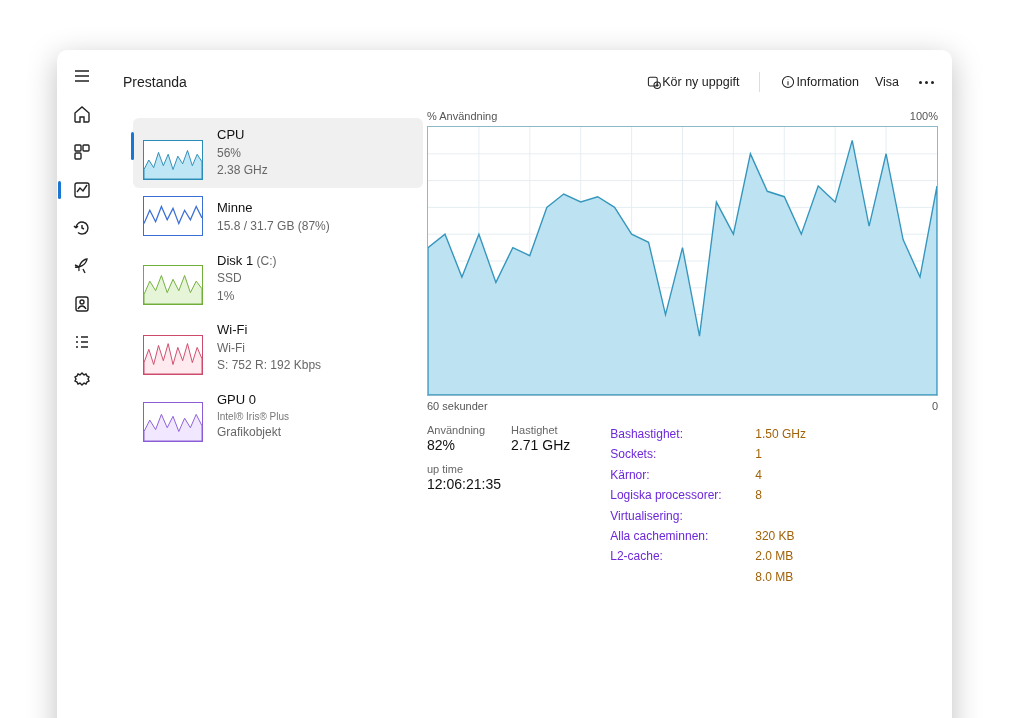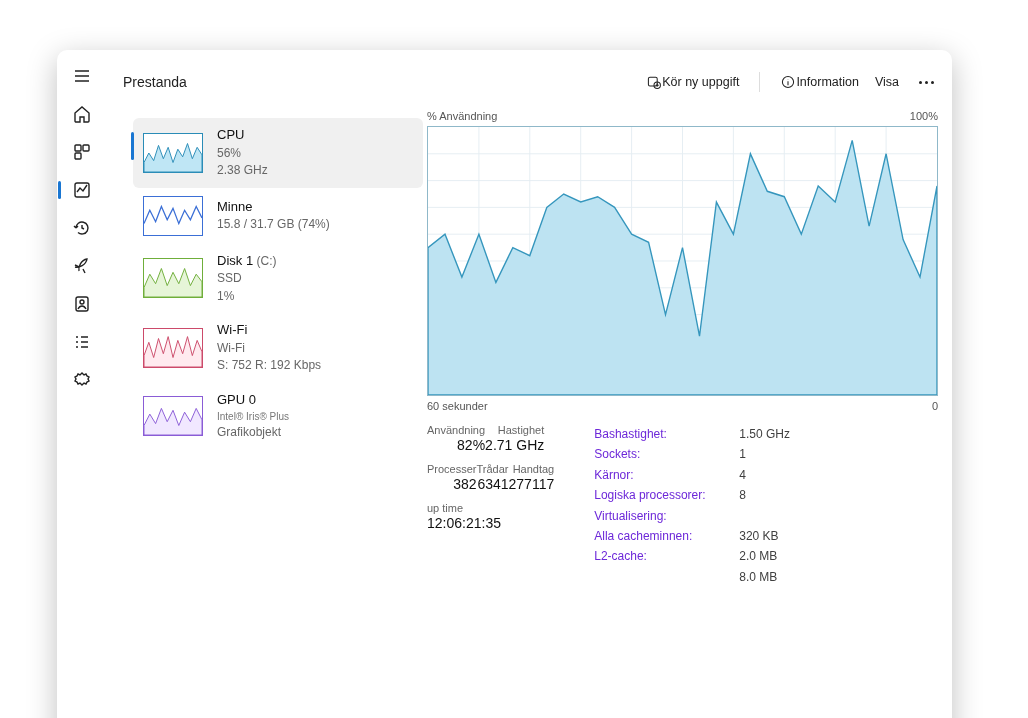--- a/index.html
+++ b/index.html
@@ -32,43 +32,43 @@
   .header .hbtn svg { width:16px; height:16px; }
   .header .sep { width:1px; height:20px; background:#ddd; margin:0 4px; }
   .more-dots { display:flex; gap:3px; padding:4px; cursor:pointer;}
   .more-dots span{width:3px;height:3px;background:#222;border-radius:50%;}
   
   .body {
     position:absolute; top:60px; left:66px; right:0; bottom:0; display:flex;
   }
   
   .list { width:300px; padding:8px 0 8px 10px; }
-  .item { display:flex; gap:14px; padding:8px 10px; border-radius:6px; cursor:pointer; align-items:center;}
+  .item { display:flex; gap:14px; padding:8px 10px; border-radius:6px; cursor:pointer; align-items:flex-end;}
   .item.selected { background:#f0f0f0; position:relative;}
   .item.selected::before{content:"";position:absolute;left:-2px;top:14px;width:3px;height:28px;background:#1976d2;border-radius:2px;}
   .thumb { width:60px; height:40px; border:1px solid; background:#fff; }
   .thumb svg{width:100%;height:100%;display:block;}
   .meta{font-size:12px;color:#666;line-height:1.45;}
   .meta .name{color:#111;font-size:13px;}
   .meta .tiny{font-size:10px;color:#777;}
   
   .main { flex:1; padding:0 14px 10px 4px; display:flex; flex-direction:column; }
   .chart-head{display:flex;justify-content:space-between;font-size:11px;color:#555;margin-bottom:4px;}
   .chart{flex:0 0 auto; height:270px; border:1px solid #8fb8c9; background:#fff;position:relative;}
   .chart svg{width:100%;height:100%;display:block;}
   .chart-foot{display:flex;justify-content:space-between;font-size:11px;color:#555;margin-top:4px;margin-bottom:8px;}
   .stats{display:flex;gap:40px;padding-top:4px;}
   .statcol{display:flex;flex-direction:column;gap:10px;}
-  .statrow{display:flex;text-align:right;}
+  .statrow{display:flex;gap:26px;}
   .stat .lbl{font-size:11px;color:#666;}
   .stat .val{font-size:14px;color:#111;margin-top:1px;}
   .spec-table{font-size:12px;color:#333;}
   .spec-table .row{display:flex;gap:10px;line-height:1.7;}
   .spec-table .k{min-width:135px;color:#6d28d9;}
-  .spec-table .v{color:#404040;text-align:center;}
+  .spec-table .v{color:#a16207;text-align:center;}
 </style>
 </head>
 <body>
 
 <div class="window">
 
   <div class="rail">
     <div class="rail-icon">
         <svg viewBox="0 0 20 20" fill="none" stroke-width="1.6">
           <path d="M3 5h14M3 10h14M3 15h14"></path>
@@ -177,21 +177,21 @@
       </div>
 
       <div class="item">
         <div class="thumb" style="border-color:#3b6fd6;">
           <svg viewBox="0 0 60 40" preserveAspectRatio="none">
               <path d="M0 28 L6 14 L12 26 L18 10 L24 24 L30 12 L36 28 L42 14 L48 24 L54 10 L60 22" fill="none" stroke="#3b6fd6" stroke-width="1.3"></path>
             </svg>
         </div>
         <div class="meta">
           <div class="name">Minne</div>
-          <div>15.8 / 31.7 GB (74%)</div>
+          <div>15.8 / 31.7 GB (87%)</div>
         </div>
       </div>
 
       <div class="item">
         <div class="thumb" style="border-color:#6fae3a;">
           <svg viewBox="0 0 60 40" preserveAspectRatio="none">
               <path d="M0 30 L6 16 L12 26 L18 10 L24 28 L30 14 L36 26 L42 10 L48 28 L54 16 L60 24 L60 40 L0 40 Z" fill="#e6f5d8" stroke="#6fae3a" stroke-width="1"></path>
             </svg>
         </div>
         <div class="meta">
@@ -269,34 +269,20 @@
           <div class="statrow">
             <div class="stat">
                 <div class="lbl">Användning</div>
                 <div class="val">82%</div>
               </div>
             <div class="stat">
                 <div class="lbl">Hastighet</div>
                 <div class="val">2.71 GHz</div>
               </div>
           </div>
-          <div class="statrow">
-            <div class="stat">
-                <div class="lbl">Processer</div>
-                <div class="val">382</div>
-              </div>
-            <div class="stat">
-                <div class="lbl">Trådar</div>
-                <div class="val">6341</div>
-              </div>
-            <div class="stat">
-                <div class="lbl">Handtag</div>
-                <div class="val">277117</div>
-              </div>
-          </div>
           <div class="stat">
               <div class="lbl">up time</div>
               <div class="val">12:06:21:35</div>
             </div>
         </div>
 
         <div class="spec-table">
           <div class="row">
               <span class="k">Bashastighet:</span>
               <span class="v">1.50 GHz</span>

